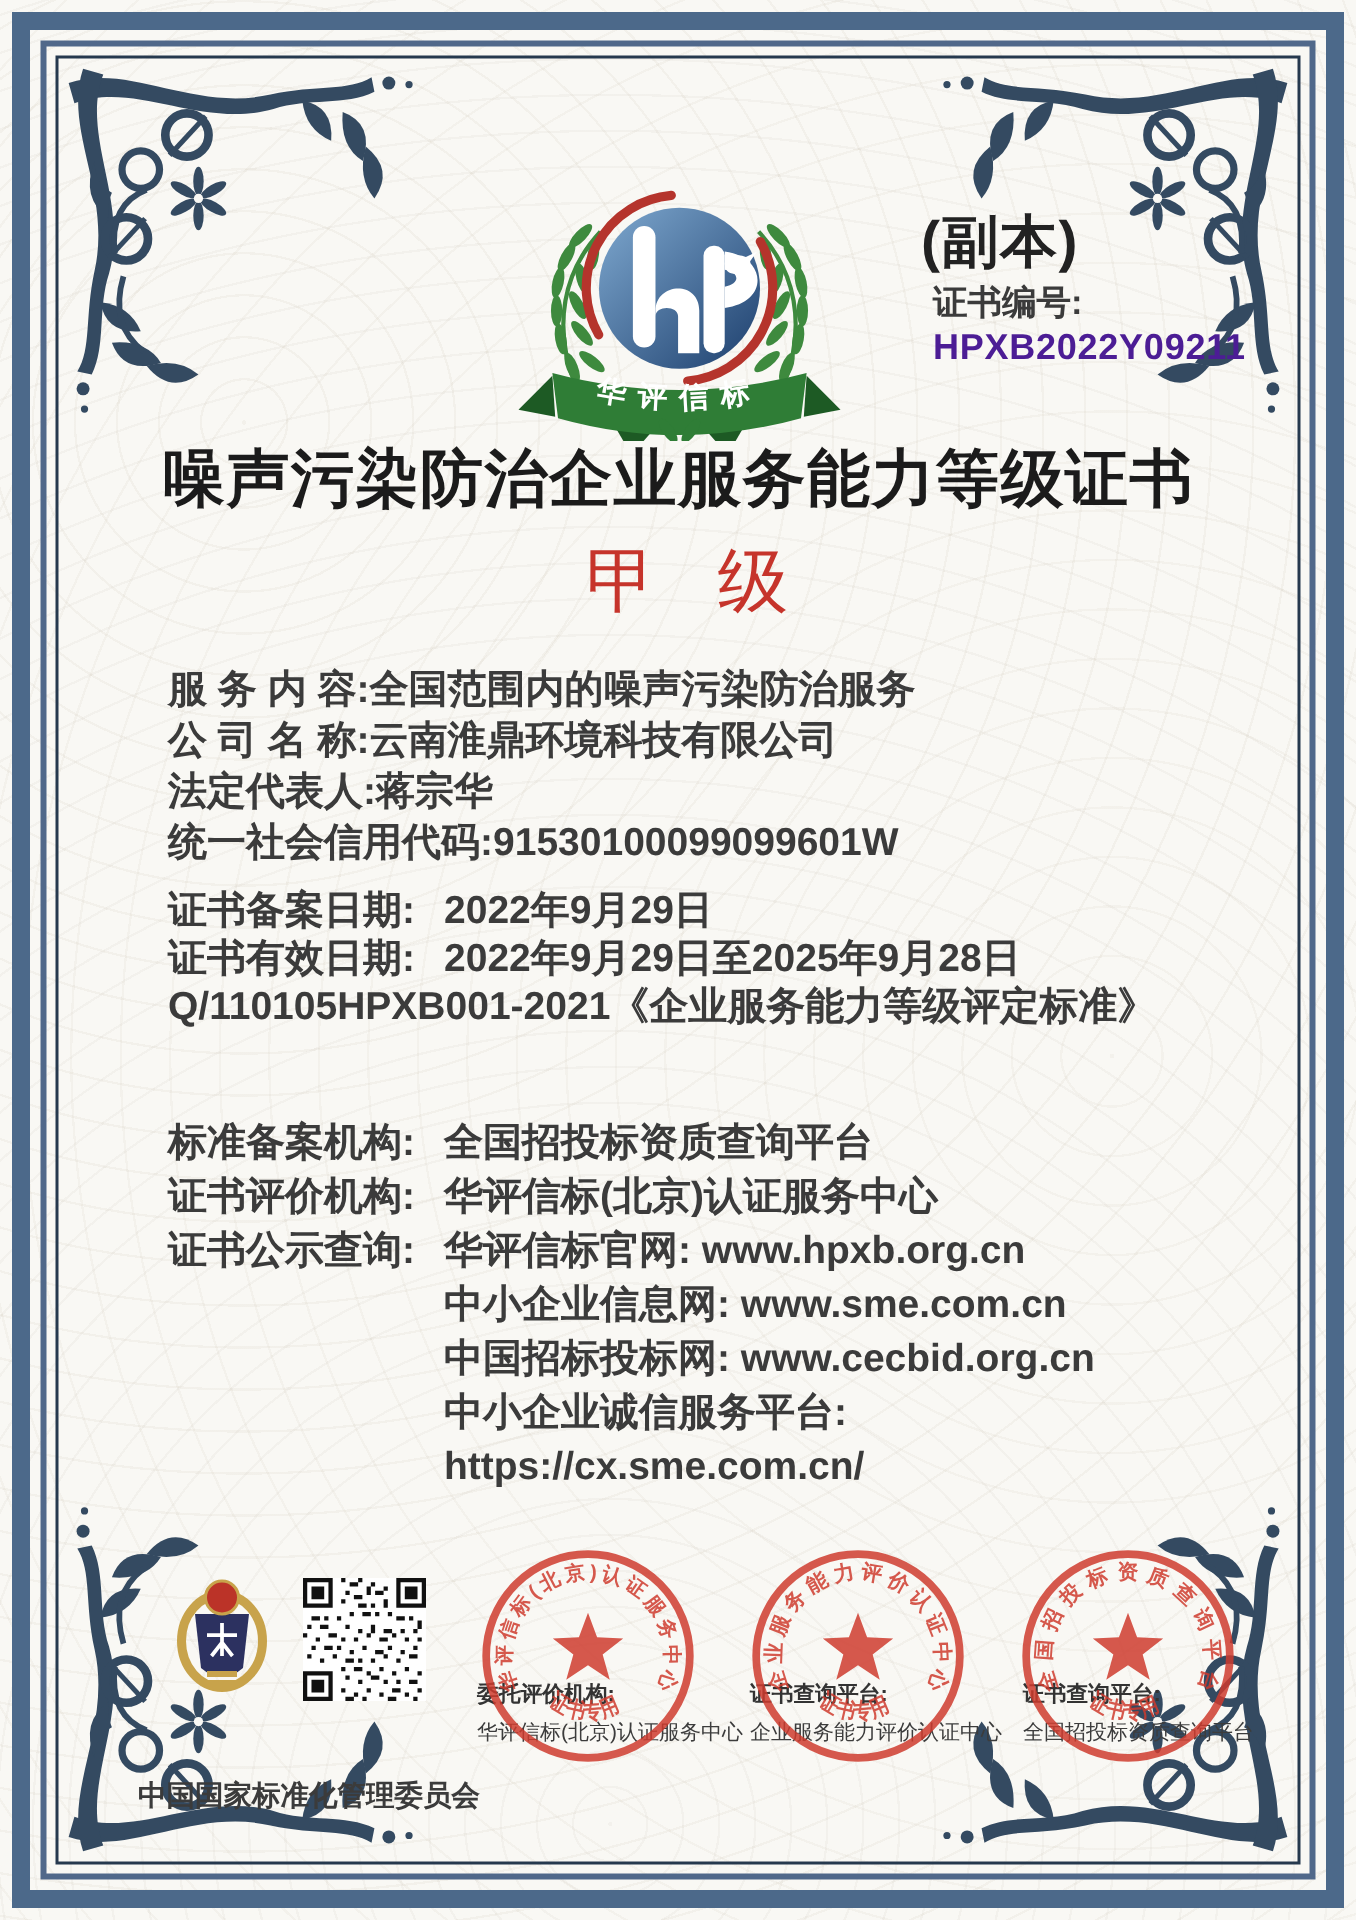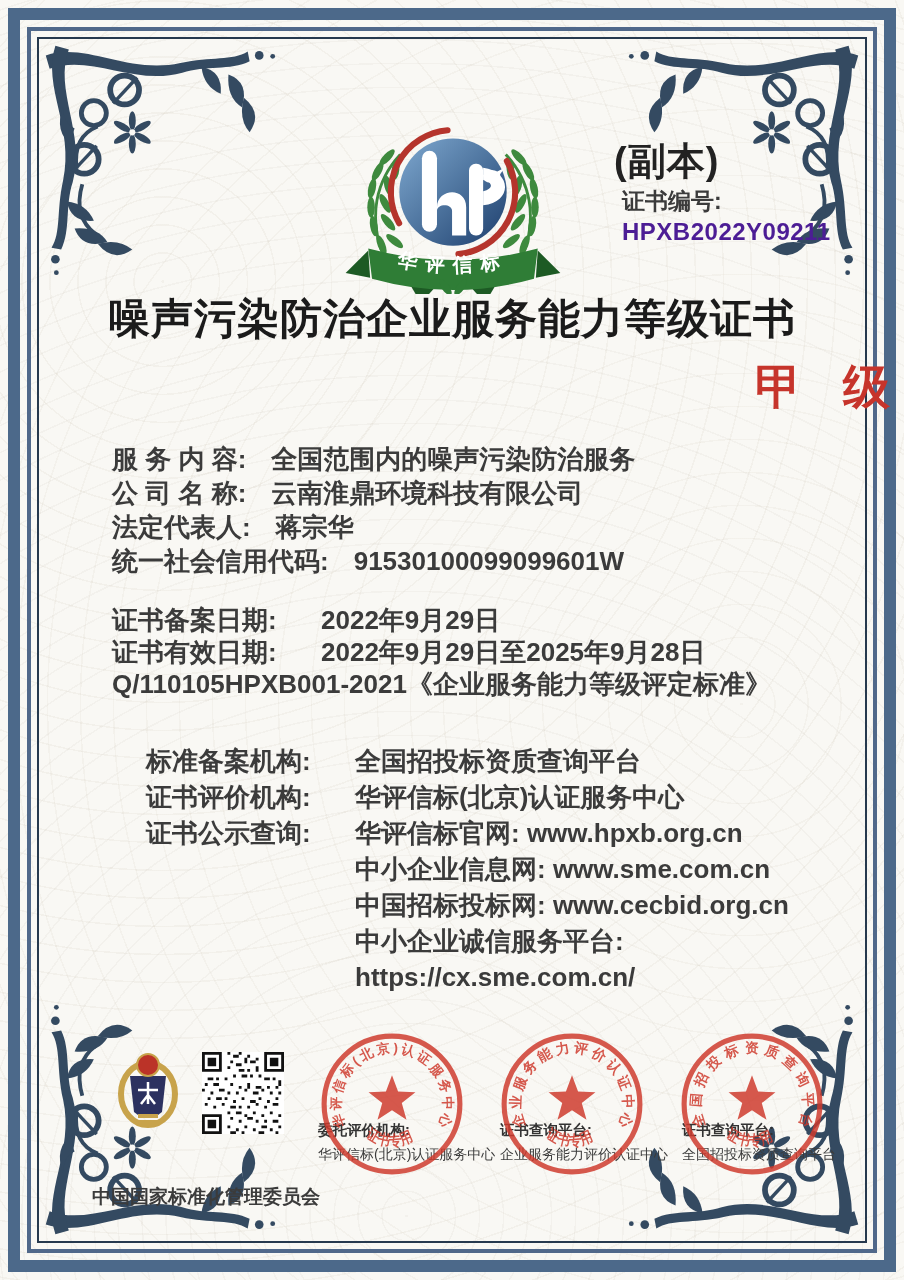--- a/index.html
+++ b/index.html
@@ -24,35 +24,35 @@
   .corner.bl{left:40px;bottom:40px;transform:scaleY(-1);}
   .corner.br{right:40px;bottom:40px;transform:scale(-1,-1);}
 
   
   .logo{position:absolute;left:340px;top:94px;width:226px;height:200px;}
   .copy-label{position:absolute;left:614px;top:136px;font-size:38px;font-weight:800;color:#222;letter-spacing:1px;}
   .certno-label{position:absolute;left:622px;top:186px;font-size:23px;font-weight:700;color:#3b3b3b;}
   .certno{position:absolute;left:622px;top:218px;font-size:24px;font-weight:800;color:#4c1d95;letter-spacing:.5px;}
 
   .title{position:absolute;left:0;right:0;top:291px;text-align:center;font-size:42px;font-weight:900;color:#1b1b1b;letter-spacing:1px;}
-  .grade{position:absolute;left:12px;right:0;top:356px;text-align:right;font-size:47px;font-weight:700;color:#c6342b;letter-spacing:14px;text-indent:14px;}
+  .grade{position:absolute;left:12px;right:0;top:356px;text-align:center;font-size:47px;font-weight:400;color:#c6342b;letter-spacing:14px;text-indent:14px;}
 
   
   .block{position:absolute;left:112px;color:#3b3b3b;font-weight:700;font-size:26px;}
-  .row{display:flex;gap:25px;align-items:flex-start;}
+  .row{display:flex;gap:0;align-items:flex-start;}
   .row .lb{flex:0 0 auto;white-space:pre;}
   .row .val{flex:1 1 auto;}
   .b1{top:442px;width:700px;}
   .b1 .row{line-height:34px;}
-  .b2{top:590px;width:682px;margin-top:14px;}
+  .b2{top:590px;width:682px;}
   .b2 .row{line-height:32px;}
   .b2 .row .lb{flex:0 0 184px;}
   .b3{top:743px;width:700px;}
   .b3 .row{line-height:36px;}
-  .b3 .row .lb{flex:0 0 184px;margin-left:34px;}
+  .b3 .row .lb{flex:0 0 184px;}
 
   
   .emblem{position:absolute;left:112px;top:1048px;width:72px;height:84px;}
   .qr{position:absolute;left:202px;top:1052px;width:82px;height:82px;}
   .authority-name{position:absolute;left:84px;top:1184px;width:244px;text-align:center;font-size:19px;font-weight:700;color:#3b3b3b;}
 
   .seal{position:absolute;width:144px;height:144px;opacity:.84;z-index:3;}
   .seal.s1{left:320px;top:1032px;}
   .seal.s2{left:500px;top:1032px;}
   .seal.s3{left:680px;top:1032px;}

